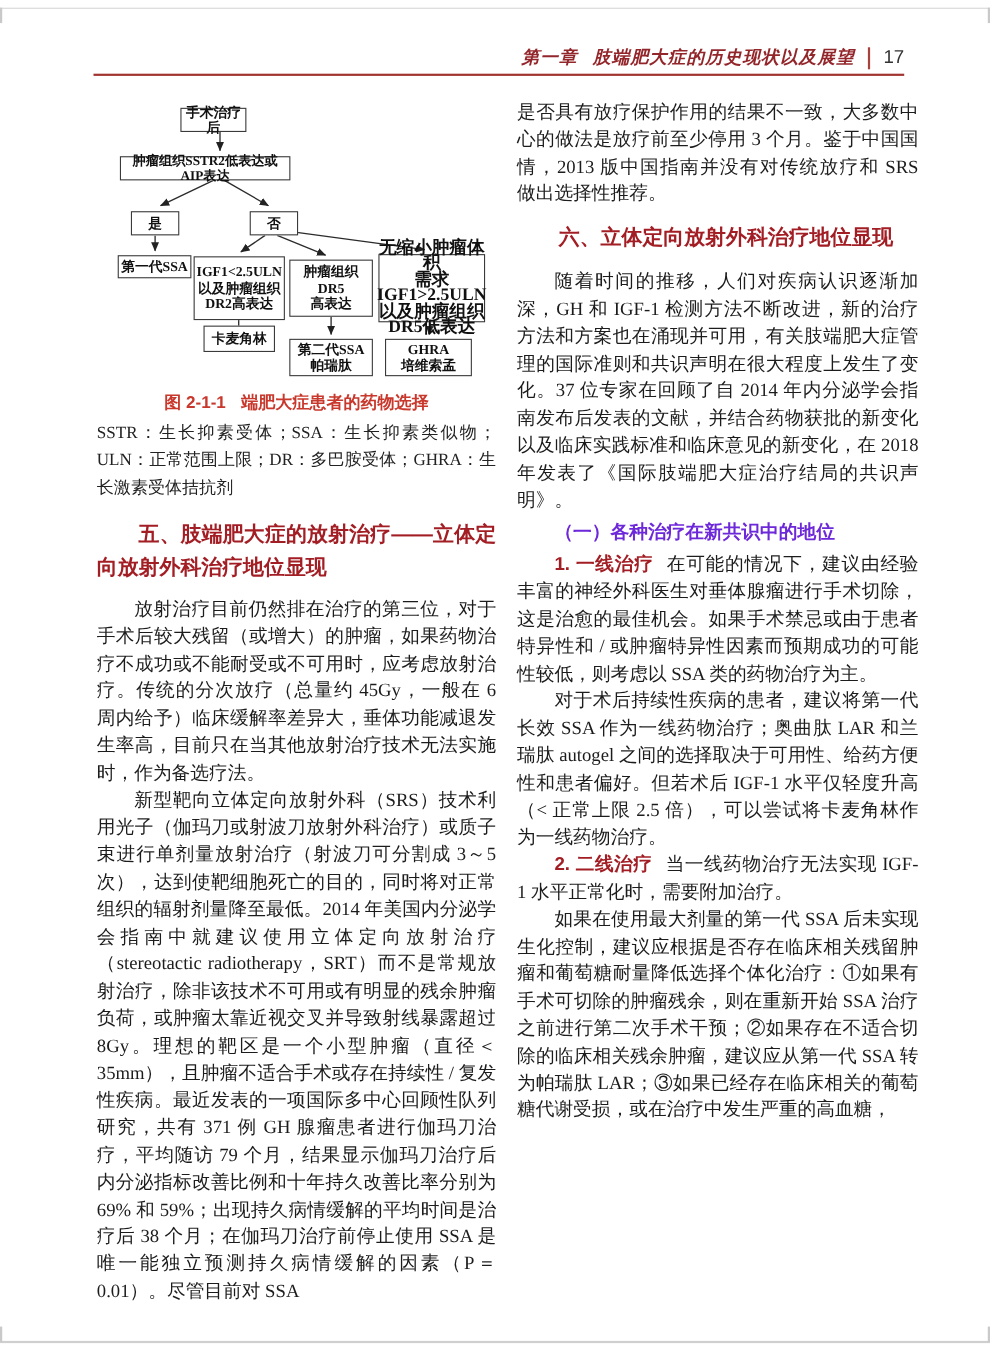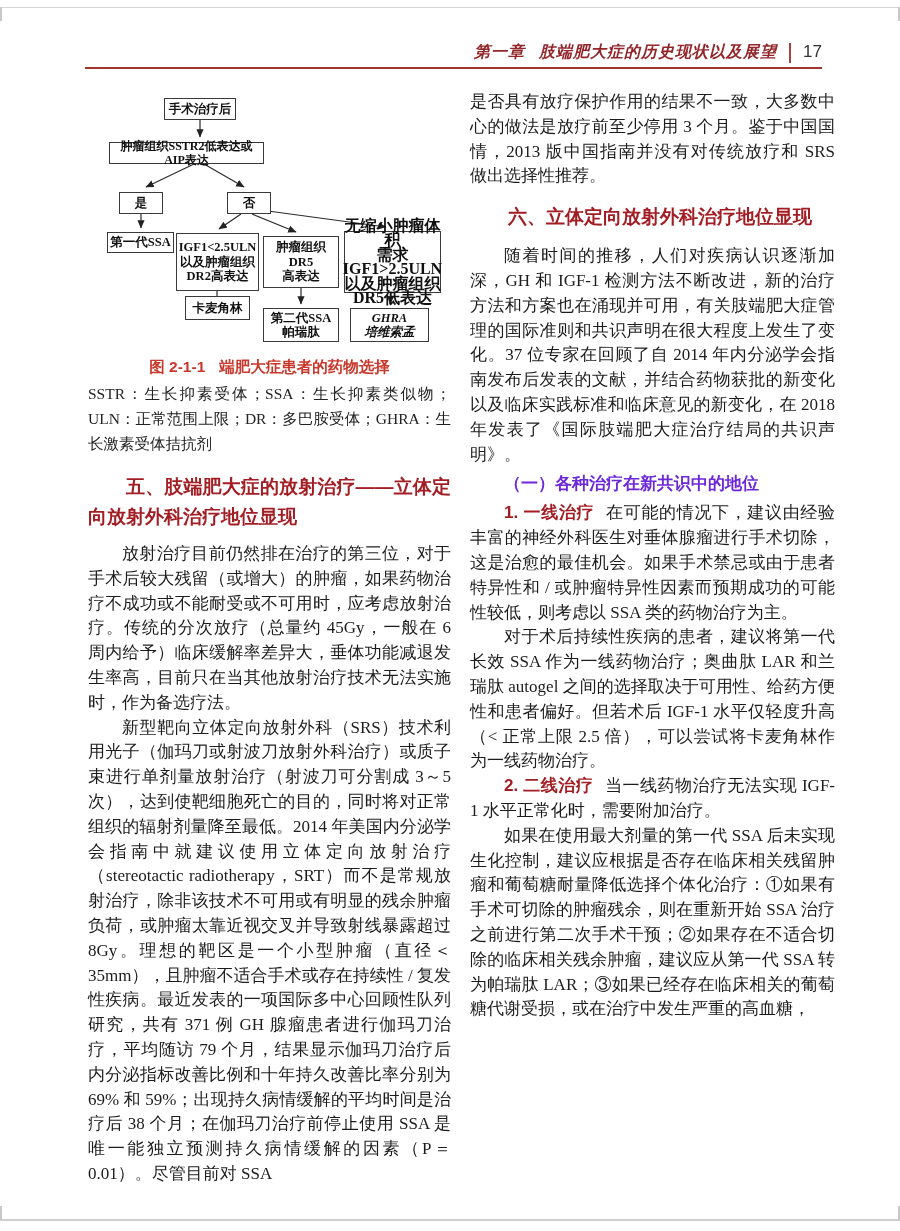--- a/index.html
+++ b/index.html
@@ -126,38 +126,38 @@
           <line x1="116" y1="72" x2="156" y2="95" marker-end="url(#arw)"></line>
           <line x1="53" y1="122" x2="53" y2="136" marker-end="url(#arw)"></line>
           <line x1="153" y1="122" x2="131" y2="137" marker-end="url(#arw)"></line>
           <line x1="164" y1="122" x2="208" y2="140" marker-end="url(#arw)"></line>
           <line x1="180" y1="119" x2="298" y2="135" marker-end="url(#arw)"></line>
           <line x1="129" y1="199" x2="129" y2="215" marker-end="url(#arw)"></line>
           <line x1="213" y1="196" x2="213" y2="212" marker-end="url(#arw)"></line>
           <line x1="303" y1="201" x2="302" y2="212" marker-end="url(#arw)"></line>
         </g>
       </svg>
-      <div class="fc-box" style="left:76px;top:6px;width:72px;height:22px;">手术治疗后</div>
+      <div class="fc-box" style="left:76px;top:6px;width:60px;height:22px;">手术治疗后</div>
       <div class="fc-box" style="left:21px;top:50px;width:155px;height:22px;font-size:12px;">肿瘤组织SSTR2低表达或AIP表达</div>
       <div class="fc-box" style="left:31px;top:100px;width:44px;height:22px;">是</div>
       <div class="fc-box" style="left:139px;top:100px;width:44px;height:22px;">否</div>
       <div class="fc-box" style="left:19px;top:140px;width:67px;height:21px;">第一代SSA</div>
       <div class="fc-box" style="left:88px;top:141px;width:83px;height:58px;">IGF1&lt;2.5ULN
 以及肿瘤组织
 DR2高表达</div>
       <div class="fc-box" style="left:175px;top:144px;width:76px;height:52px;">肿瘤组织DR5
 高表达</div>
       <div class="fc-box" style="left:256px;top:139px;width:97px;height:62px;font-size:16px;">无缩小肿瘤体积
 需求IGF1&gt;2.5ULN
 以及肿瘤组织
 DR5低表达</div>
       <div class="fc-box" style="left:97px;top:204px;width:65px;height:24px;">卡麦角林</div>
       <div class="fc-box" style="left:175px;top:216px;width:76px;height:34px;">第二代SSA
 帕瑞肽</div>
-      <div class="fc-box" style="left:262px;top:216px;width:79px;height:34px;font-style:italic;">GHRA
+      <div class="fc-box" style="left:262px;top:216px;width:79px;height:34px;">GHRA
 培维索孟</div>
     </div>
 
     <div class="figure-caption">
       <span class="cap-label">图 2-1-1</span><span>端肥大症患者的药物选择</span>
     </div>
     <div class="figure-notes">SSTR：生长抑素受体；SSA：生长抑素类似物；ULN：正常范围上限；DR：多巴胺受体；GHRA：生长激素受体拮抗剂</div>
 
     <h2 class="section sec5">五、肢端肥大症的放射治疗——立体定向放射外科治疗地位显现</h2>
 

